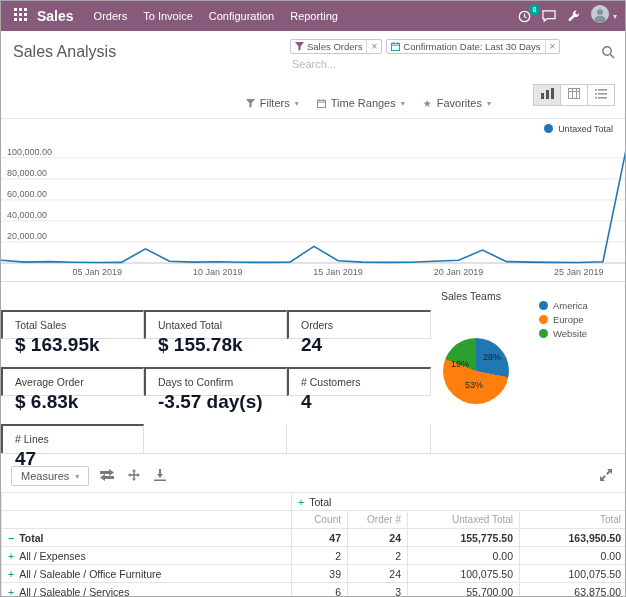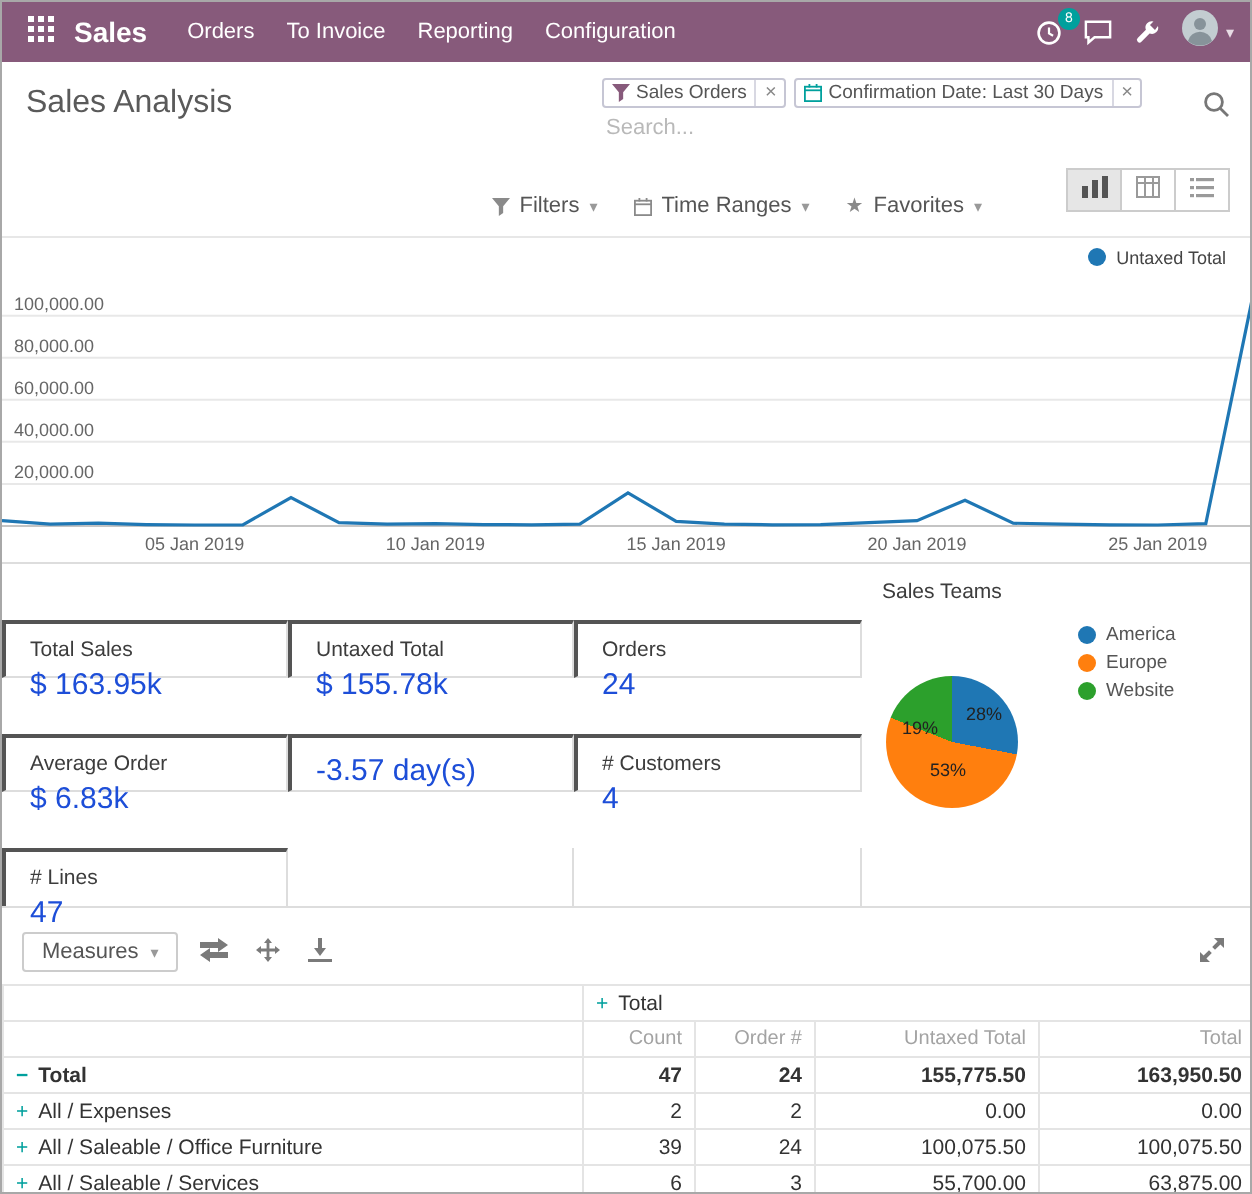--- a/index.html
+++ b/index.html
@@ -13,21 +13,21 @@
   .brand { font-size:14px; font-weight:bold; color:#fff; text-decoration:none; margin:0 12px 0 4px; }
   .menu { display:flex; flex:1; }
   .menu a { color:#fff; font-size:11px; padding:9px 8px; text-decoration:none; white-space:nowrap; }
   .systray { display:flex; align-items:center; gap:11px; }
   .systray .icon { position:relative; display:flex; align-items:center; cursor:pointer; }
   .badge { position:absolute; top:-6px; right:-9px; background:#00A09D; color:#fff; font-size:7px; border-radius:50%; min-width:11px; height:11px; display:flex; align-items:center; justify-content:center; }
   .user-block { display:flex; align-items:center; gap:4px; cursor:pointer; }
   .tb-caret { font-size:8px; color:#e7dce4; }
 
   
-  .control-panel { display:flex; align-items:flex-start; padding:8px 8px 2px 12px; }
+  .control-panel { display:flex; align-items:flex-start; padding:8px 8px 2px 12px;gap:11px; }
   .page-title { font-size:16px; font-weight:normal; color:#5a5a5a; flex:1; padding-top:4px; }
   .searchview { width:292px; display:flex; flex-direction:column; gap:2px; }
   .facets { display:flex; gap:4px; }
   .facet { display:inline-flex; align-items:stretch; border:1px solid #c6c6d4; border-radius:2px; font-size:9.5px; color:#555; background:#fff; cursor:pointer; }
   .facet .ficon { display:flex; align-items:center; padding:1px 3px 1px 4px; }
   .facet .flabel { display:flex; align-items:center; padding:1px 4px 1px 0; white-space:nowrap; }
   .facet .fremove { display:flex; align-items:center; border-left:1px solid #d8d8e2; padding:0 4px; color:#888; font-size:10px; cursor:pointer; }
   .facet-filter { color:#875A7B; }
   .facet-cal { color:#00A09D; }
   .search-input { border:none; outline:none; font-size:11px; color:#555; padding:2px 0 2px 2px; width:100%; }
@@ -48,29 +48,29 @@
   .chart-section { padding-top:3px; }
   .chart-legend { display:flex; justify-content:flex-end; align-items:center; gap:5px; font-size:9px; color:#444; padding-right:12px; height:13px; }
   .legend-dot { width:9px; height:9px; border-radius:50%; background:#1f77b4; }
   #line-svg { display:block; width:626px; height:146px; }
 
   
   .kpi-section { display:grid; grid-template-columns:143px 143px 144px 1fr; grid-template-rows:57px 57px 57px; border-top:1px solid #ddd; border-bottom:1px solid #ddd; }
   .kpi { border-right:1px solid #ddd; border-bottom:1px solid #ddd; padding:7px 0 0 12px; cursor:pointer; background:#fff; text-align:left;margin-top:28px; }
   .kpi.rlast { border-bottom:none; }
   .kpi-label { font-size:10.5px; color:#3c3c3c; margin-bottom:3px; }
-  .kpi-value { font-size:15px; color:#1d4ed8; }
+  .kpi-value { font-size:19px; color:#0f172a;font-weight:bold; }
   .teams { grid-row:1 / 4; grid-column:4; position:relative; }
   .teams-title { font-size:10.5px; color:#3c3c3c; padding:8px 0 0 10px; }
   .pie { position:absolute; left:12px; top:56px; width:66px; height:66px; border-radius:50%; cursor:pointer; }
   .pie-label { position:absolute; font-size:9px; color:#222; }
   .pl-0 { left:40px; top:14px; }
   .pl-1 { left:22px; top:42px; }
   .pl-2 { left:8px;  top:21px; }
-  .team-legend { position:absolute; left:108px; top:30px; list-style:none; }
+  .team-legend { position:absolute; left:108px; top:18px; list-style:none; }
   .team-legend li { display:flex; align-items:center; gap:5px; margin-bottom:3px; font-size:9.5px; color:#555; }
   .team-dot { width:9px; height:9px; border-radius:50%; }
 
   
   .pivot-toolbar { display:flex; align-items:center; gap:8px; padding:7px 10px 6px; margin-top:5px; }
   .measures-btn { border:1px solid #ccc; background:#fff; font-size:11px; color:#555; padding:3px 9px; display:inline-flex; gap:6px; align-items:center; border-radius:2px; cursor:pointer; }
   .tool-btn { background:none; border:none; color:#7a7a7a; cursor:pointer; display:flex; padding:2px 3px; }
   .expand-btn { margin-left:auto; }
   .pivot-table { border-collapse:collapse; width:100%; font-size:10.5px; color:#333; table-layout:fixed; }
   .pivot-table th, .pivot-table td { border:1px solid #e4e4e4; padding:2px 6px; height:18px; overflow:hidden; white-space:nowrap; }
@@ -103,22 +103,22 @@
               <rect x="5" y="10" width="3" height="3"></rect>
               <rect x="10" y="10" width="3" height="3"></rect>
             </g>
           </svg>
       </span>
     </button>
     <a class="brand" href="#">Sales</a>
     <nav class="menu">
       <a href="#">Orders</a>
       <a href="#">To Invoice</a>
+      <a href="#">Configuration</a>
       <a href="#">Reporting</a>
-      <a href="#">Configuration</a>
     </nav>
     <div class="systray">
       <span class="icon">
         <svg width="13" height="13" viewBox="0 0 14 14">
             <circle cx="7" cy="7" r="5.6" fill="none" stroke="#fff" stroke-width="1.4"></circle>
             <path d="M7 4v3.2l2.2 1.3" stroke="#fff" stroke-width="1.2" fill="none"></path>
           </svg>
         <sup class="badge" style="background: rgb(0, 160, 157);">8</sup>
       </span>
       <span class="icon">
@@ -297,20 +297,21 @@
             <span class="team-dot" style="background: rgb(44, 160, 44);"></span>
             <span>Website</span>
           </li>
       </ul>
     </aside>
     <button class="kpi">
       <div class="kpi-label">Average Order</div>
       <div class="kpi-value">$ 6.83k</div>
     </button>
     <button class="kpi">
+      <div class="kpi-label">Days to Confirm</div>
       <div class="kpi-value">-3.57 day(s)</div>
     </button>
     <button class="kpi">
       <div class="kpi-label"># Customers</div>
       <div class="kpi-value">4</div>
     </button>
     <button class="kpi rlast">
       <div class="kpi-label"># Lines</div>
       <div class="kpi-value">47</div>
     </button>

